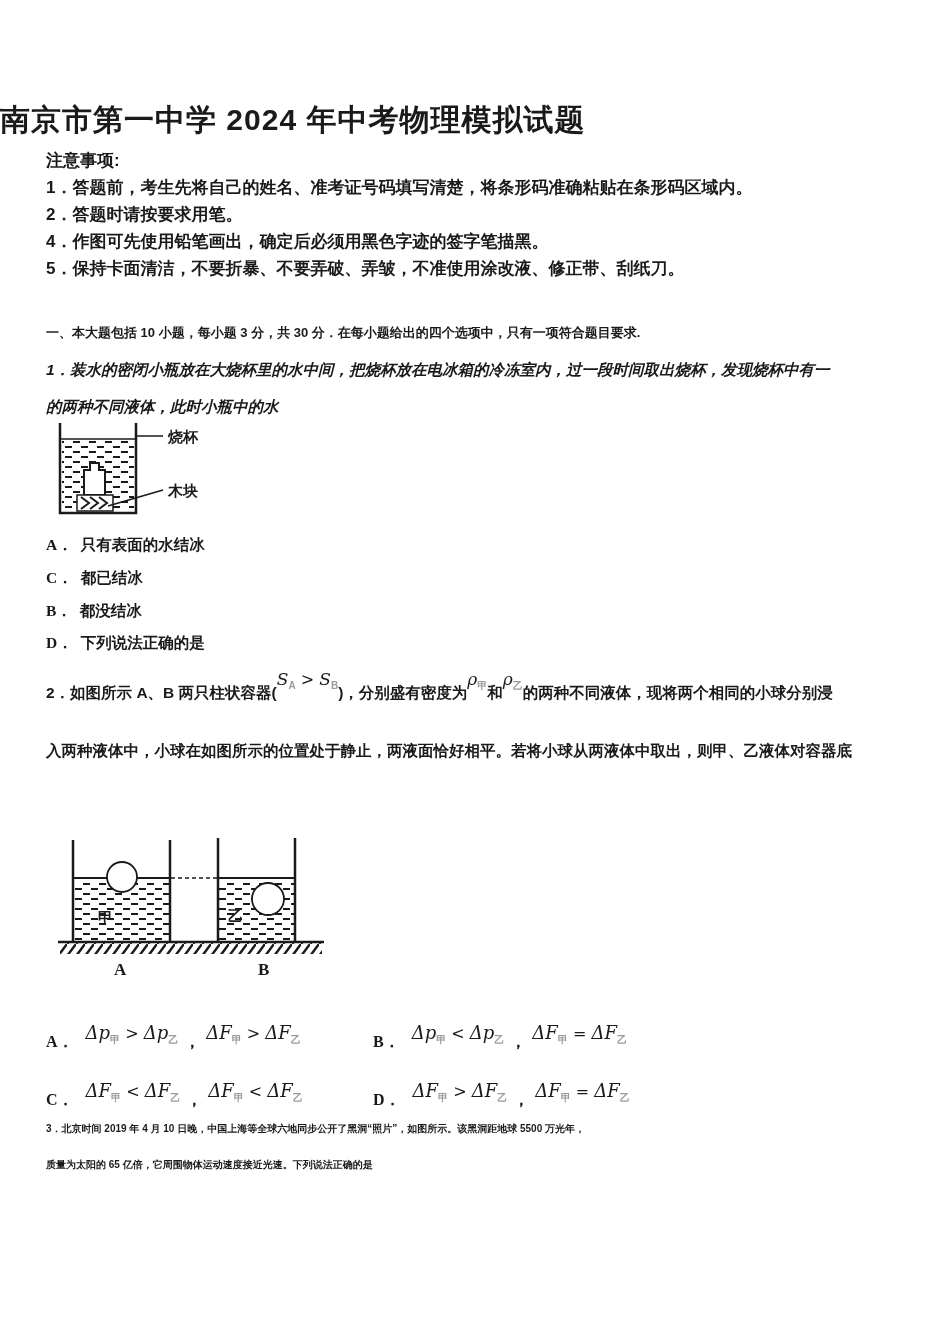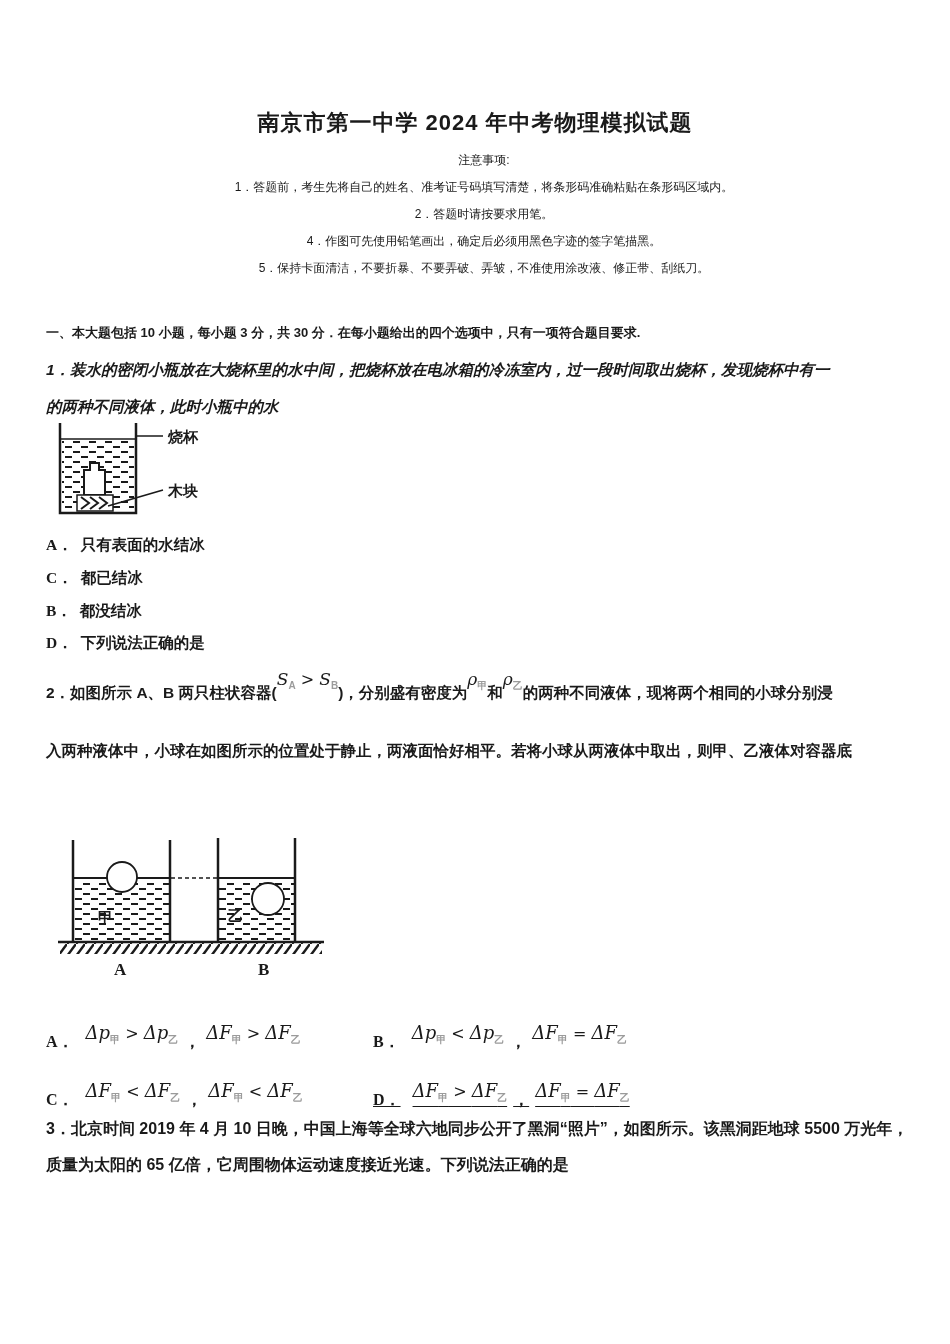--- a/index.html
+++ b/index.html
@@ -1,21 +1,21 @@
 <!DOCTYPE html>
 <html><head>
 <meta charset="utf-8">
 <style>
   html,body{margin:0;padding:0;background:#ffffff;}
   .page{position:relative;width:950px;height:1344px;background:#fff;overflow:hidden;
         font-family:"Liberation Sans",sans-serif;color:#1a1a1a;}
-  .title{position:absolute;top:108px;left:0;width:100%;text-align:center;
-         font-size:22px;font-weight:800;letter-spacing:1px;margin:0;}
+  .title{position:absolute;top:100px;left:0;width:100%;
+         font-size:30px;font-weight:800;letter-spacing:1px;margin:0;}
   .notice{position:absolute;top:147px;left:46px;right:28px;
-          font-size:12px;line-height:27px;font-weight:400;text-align:center;}
+          font-size:17px;line-height:27px;font-weight:700;}
   .sec{position:absolute;top:324px;left:46px;right:28px;
        font-size:13px;font-weight:700;}
   .q1stem{position:absolute;top:351px;left:46px;right:28px;
           font-size:15.5px;line-height:37px;font-weight:600;font-style:italic;}
   .fig1{position:absolute;top:419px;left:56px;}
   .q1opts{position:absolute;top:529px;left:46px;font-size:15.5px;
           line-height:32.8px;font-weight:600;}
   .optlabel{font-family:"Liberation Serif",serif;font-weight:700;margin-right:8px;}
   .q2stem{position:absolute;top:664px;left:46px;right:26px;
           font-size:15.5px;line-height:56px;font-weight:600;}
@@ -25,21 +25,21 @@
         color:#9b9b9b;position:relative;top:4px;font-weight:600;}
   .mop{font-family:"DejaVu Serif",serif;font-style:normal;font-size:16px;
        font-weight:400;white-space:pre;}
   .fig2{position:absolute;top:836px;left:58px;}
   .q2opt{position:absolute;font-size:16px;font-weight:600;margin-top:32px;}
   .q2opt .optlabel{font-size:16px;}
   .fml{position:relative;top:-8px;margin:0 4px;}
   .fml .mi{font-size:18px;}
   .sep{font-weight:700;margin:0 2px;}
   .q3stem{position:absolute;top:1111px;left:46px;right:26px;
-          font-size:16px;line-height:36px;font-weight:600;}
+          font-size:10px;line-height:36px;font-weight:600;}
   svg text{font-family:"Liberation Sans",sans-serif;font-size:15px;font-weight:600;fill:#1a1a1a;}
   svg text.figlabel{font-family:"Liberation Serif",serif;font-size:17px;font-weight:700;}
 </style>
 </head>
 <body>
 
 <div class="page">
 
   <h1 class="title">南京市第一中学 2024 年中考物理模拟试题</h1>
 
@@ -132,21 +132,21 @@
 
   <div class="q2opt" style="left:46px;top:998px;">
     <span class="optlabel">A．</span><span class="fml"><span class="mi">Δp</span><span class="msub">甲</span><span class="mop"> &gt; </span><span class="mi">Δp</span><span class="msub">乙</span></span><span class="sep">，</span><span class="fml"><span class="mi">ΔF</span><span class="msub">甲</span><span class="mop"> &gt; </span><span class="mi">ΔF</span><span class="msub">乙</span></span>
   </div>
   <div class="q2opt" style="left:373px;top:998px;">
     <span class="optlabel">B．</span><span class="fml"><span class="mi">Δp</span><span class="msub">甲</span><span class="mop"> &lt; </span><span class="mi">Δp</span><span class="msub">乙</span></span><span class="sep">，</span><span class="fml"><span class="mi">ΔF</span><span class="msub">甲</span><span class="mop"> = </span><span class="mi">ΔF</span><span class="msub">乙</span></span>
   </div>
   <div class="q2opt" style="left:46px;top:1056px;">
     <span class="optlabel">C．</span><span class="fml"><span class="mi">ΔF</span><span class="msub">甲</span><span class="mop"> &lt; </span><span class="mi">ΔF</span><span class="msub">乙</span></span><span class="sep">，</span><span class="fml"><span class="mi">ΔF</span><span class="msub">甲</span><span class="mop"> &lt; </span><span class="mi">ΔF</span><span class="msub">乙</span></span>
   </div>
-  <div class="q2opt" style="left:373px;top:1056px;text-decoration:underline;">
+  <div class="q2opt" style="left:373px;top:1056px;">
     <span class="optlabel">D．</span><span class="fml"><span class="mi">ΔF</span><span class="msub">甲</span><span class="mop"> &gt; </span><span class="mi">ΔF</span><span class="msub">乙</span></span><span class="sep">，</span><span class="fml"><span class="mi">ΔF</span><span class="msub">甲</span><span class="mop"> = </span><span class="mi">ΔF</span><span class="msub">乙</span></span>
   </div>
 
   <div class="q3stem">
     <div>3．北京时间 2019 年 4 月 10 日晚，中国上海等全球六地同步公开了黑洞“照片”，如图所示。该黑洞距地球 5500 万光年，</div>
     <div>质量为太阳的 65 亿倍，它周围物体运动速度接近光速。下列说法正确的是</div>
   </div>
 
 </div>
 

